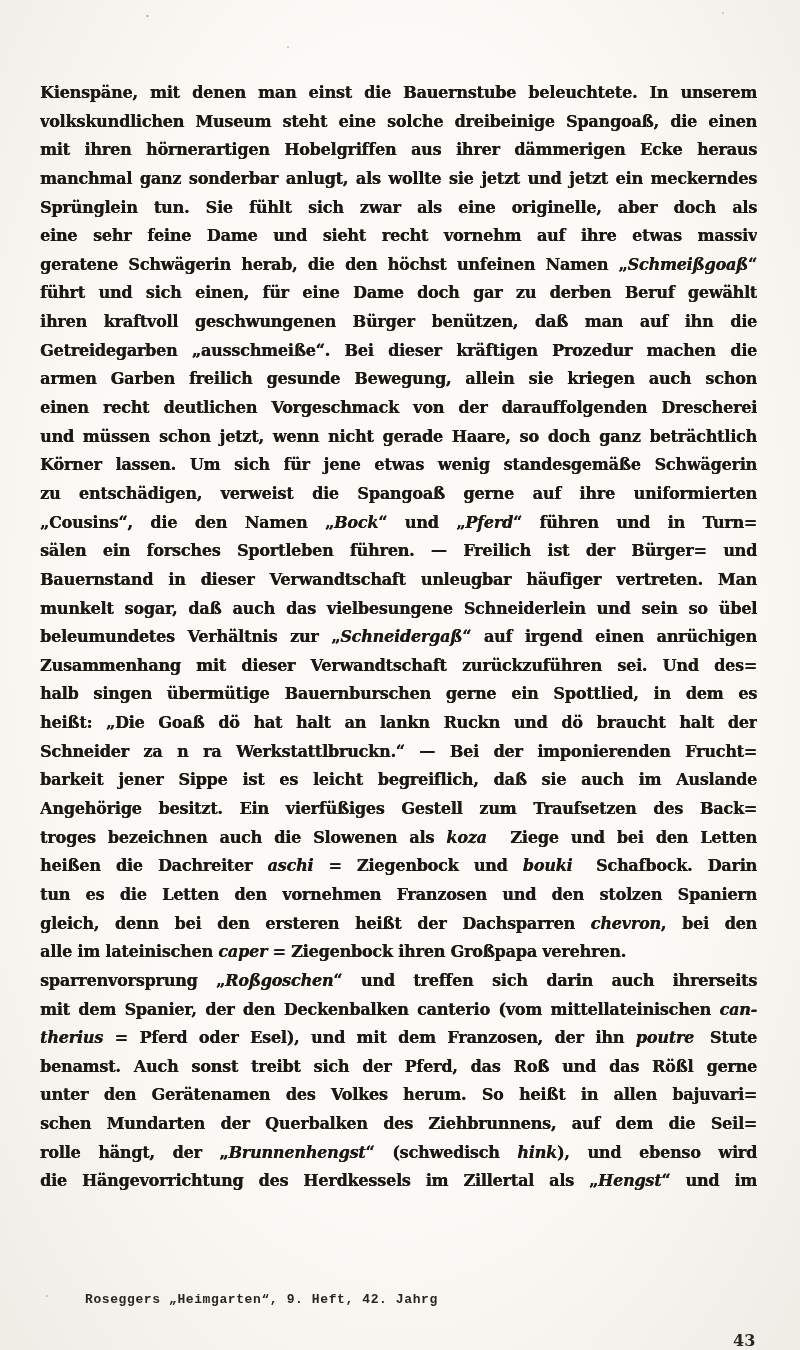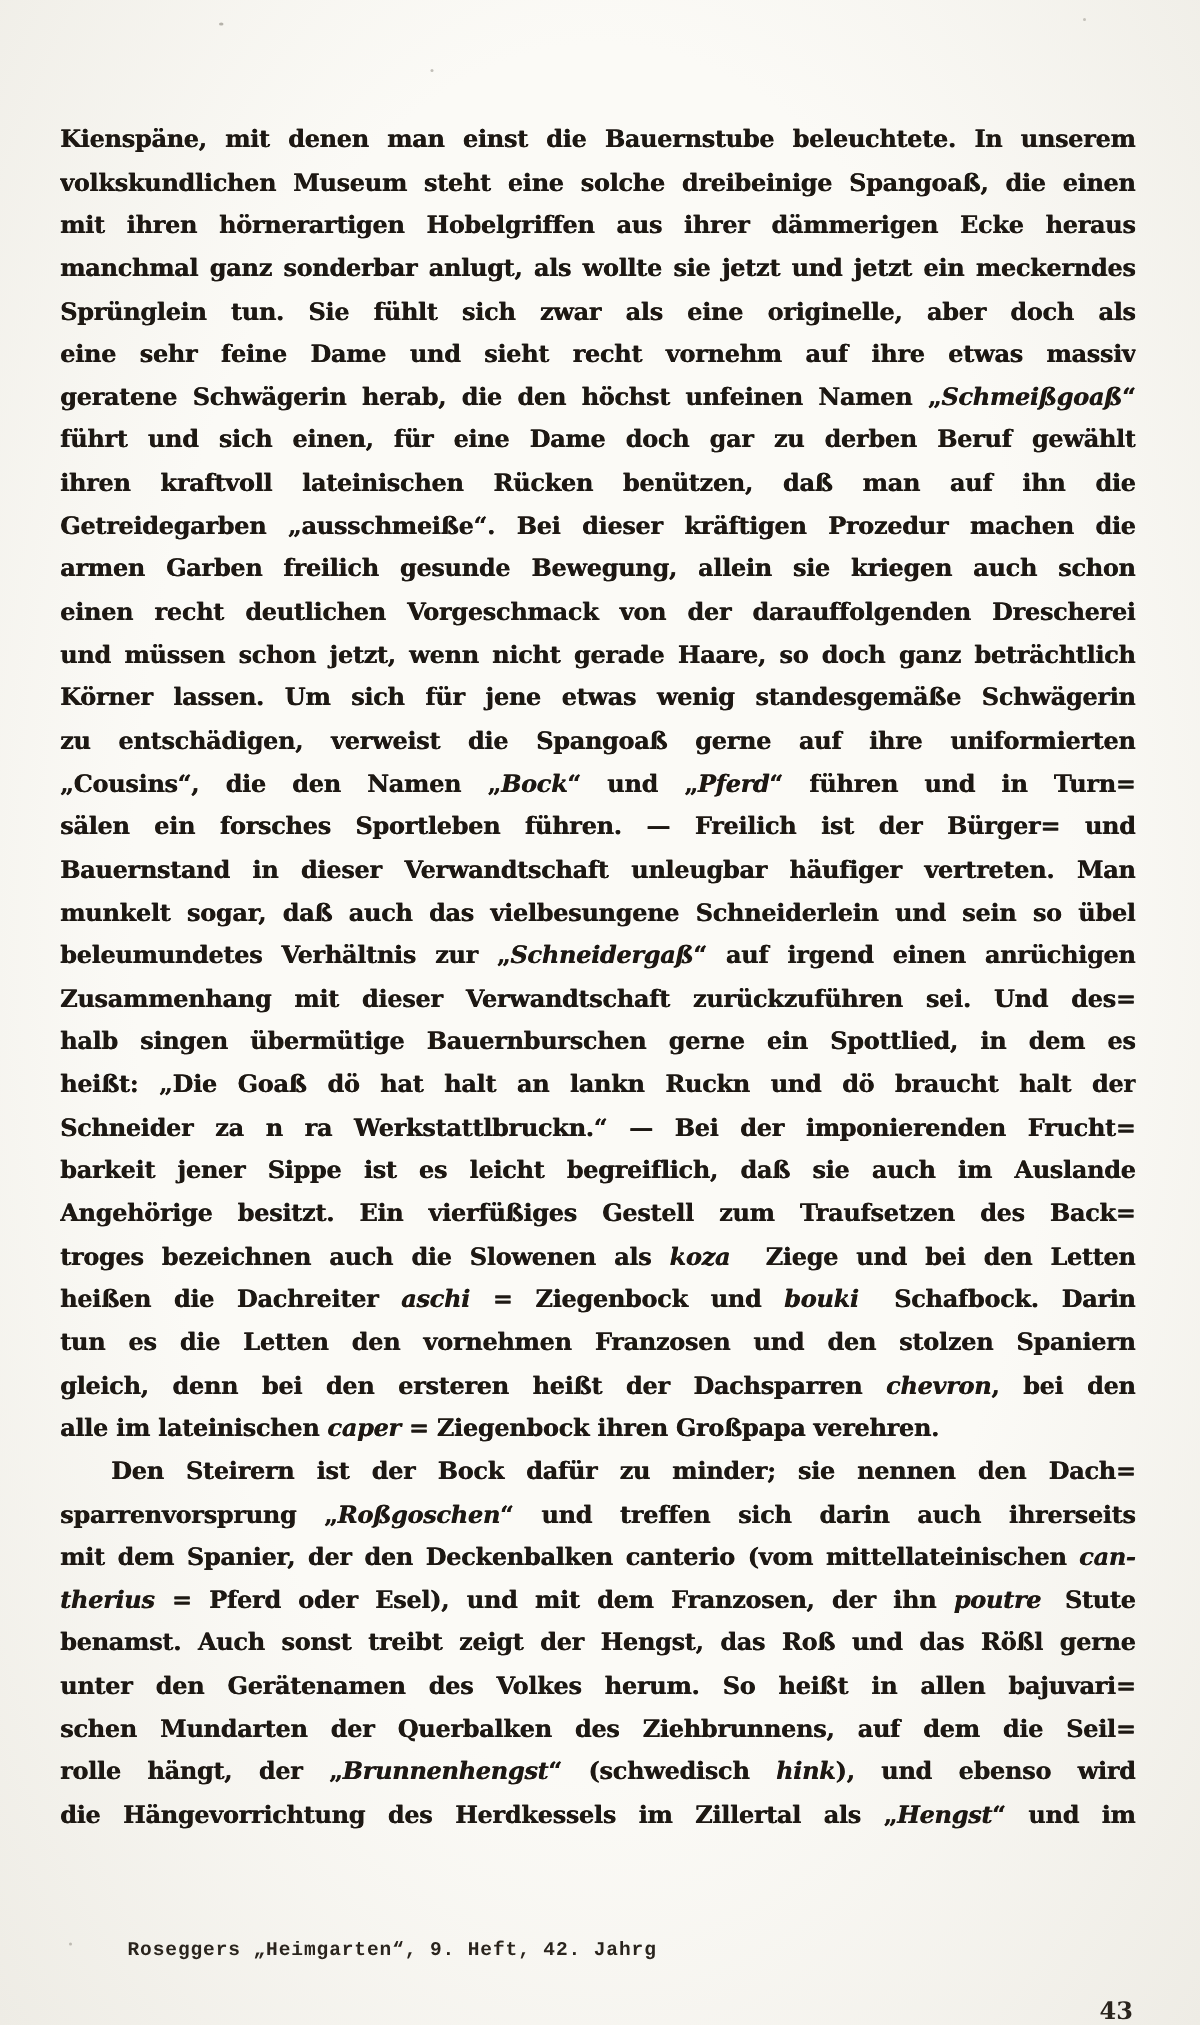--- a/index.html
+++ b/index.html
@@ -59,21 +59,21 @@
 
   <div class="text-block">
       <div class="line"><span>Kienspäne, mit denen man einst die Bauernstube beleuchtete. In unserem</span></div>
       <div class="line"><span>volkskundlichen Museum steht eine solche dreibeinige Spangoaß, die einen</span></div>
       <div class="line"><span>mit ihren hörnerartigen Hobelgriffen aus ihrer dämmerigen Ecke heraus</span></div>
       <div class="line"><span>manchmal ganz sonderbar anlugt, als wollte sie jetzt und jetzt ein meckerndes</span></div>
       <div class="line"><span>Sprünglein tun. Sie fühlt sich zwar als eine originelle, aber doch als</span></div>
       <div class="line"><span>eine sehr feine Dame und sieht recht vornehm auf ihre etwas massiv</span></div>
       <div class="line"><span>geratene Schwägerin herab, die den höchst unfeinen Namen „</span><span class="it">Schmeißgoaß</span><span>“</span></div>
       <div class="line"><span>führt und sich einen, für eine Dame doch gar zu derben Beruf gewählt</span></div>
-      <div class="line"><span>ihren kraftvoll lateinischen Rücken benützen, daß man auf ihn die</span></div>
+      <div class="line"><span>ihren kraftvoll geschwungenen Bürger benützen, daß man auf ihn die</span></div>
       <div class="line"><span>Getreidegarben „ausschmeiße“. Bei dieser kräftigen Prozedur machen die</span></div>
       <div class="line"><span>armen Garben freilich gesunde Bewegung, allein sie kriegen auch schon</span></div>
       <div class="line"><span>einen recht deutlichen Vorgeschmack von der darauffolgenden Drescherei</span></div>
       <div class="line"><span>und müssen schon jetzt, wenn nicht gerade Haare, so doch ganz beträchtlich</span></div>
       <div class="line"><span>Körner lassen. Um sich für jene etwas wenig standesgemäße Schwägerin</span></div>
       <div class="line"><span>zu entschädigen, verweist die Spangoaß gerne auf ihre uniformierten</span></div>
       <div class="line"><span>„Cousins“, die den Namen „</span><span class="it">Bock</span><span>“ und „</span><span class="it">Pferd</span><span>“ führen und in Turn=</span></div>
       <div class="line"><span>sälen ein forsches Sportleben führen. — Freilich ist der Bürger= und</span></div>
       <div class="line"><span>Bauernstand in dieser Verwandtschaft unleugbar häufiger vertreten. Man</span></div>
       <div class="line"><span>munkelt sogar, daß auch das vielbesungene Schneiderlein und sein so übel</span></div>
@@ -82,25 +82,24 @@
       <div class="line"><span>halb singen übermütige Bauernburschen gerne ein Spottlied, in dem es</span></div>
       <div class="line"><span>heißt: „Die Goaß dö hat halt an lankn Ruckn und dö braucht halt der</span></div>
       <div class="line"><span>Schneider za n ra Werkstattlbruckn.“ — Bei der imponierenden Frucht=</span></div>
       <div class="line"><span>barkeit jener Sippe ist es leicht begreiflich, daß sie auch im Auslande</span></div>
       <div class="line"><span>Angehörige besitzt. Ein vierfüßiges Gestell zum Traufsetzen des Back=</span></div>
       <div class="line"><span>troges bezeichnen auch die Slowenen als </span><span class="it">koza</span><span>  Ziege und bei den Letten</span></div>
       <div class="line"><span>heißen die Dachreiter </span><span class="it">aschi</span><span> = Ziegenbock und </span><span class="it">bouki</span><span>  Schafbock. Darin</span></div>
       <div class="line"><span>tun es die Letten den vornehmen Franzosen und den stolzen Spaniern</span></div>
       <div class="line"><span>gleich, denn bei den ersteren heißt der Dachsparren </span><span class="it">chevron</span><span>, bei den</span></div>
       <div class="line last"><span>alle im lateinischen </span><span class="it">caper</span><span> = Ziegenbock ihren Großpapa verehren.</span></div>
-      <div class="line indent"><span>Den Steirern ist der Bock dafür zu minder; sie nennen den Dach=</span></div>
       <div class="line"><span>sparrenvorsprung „</span><span class="it">Roßgoschen</span><span>“ und treffen sich darin auch ihrerseits</span></div>
       <div class="line"><span>mit dem Spanier, der den Deckenbalken canterio (vom mittellateinischen </span><span class="it">can-</span></div>
       <div class="line"><span class="it">therius</span><span> = Pferd oder Esel), und mit dem Franzosen, der ihn </span><span class="it">poutre</span><span> Stute</span></div>
-      <div class="line"><span>benamst. Auch sonst treibt zeigt der Hengst, das Roß und das Rößl gerne</span></div>
+      <div class="line"><span>benamst. Auch sonst treibt sich der Pferd, das Roß und das Rößl gerne</span></div>
       <div class="line"><span>unter den Gerätenamen des Volkes herum. So heißt in allen bajuvari=</span></div>
       <div class="line"><span>schen Mundarten der Querbalken des Ziehbrunnens, auf dem die Seil=</span></div>
       <div class="line"><span>rolle hängt, der „</span><span class="it">Brunnenhengst</span><span>“ (schwedisch </span><span class="it">hink</span><span>), und ebenso wird</span></div>
       <div class="line"><span>die Hängevorrichtung des Herdkessels im Zillertal als „</span><span class="it">Hengst</span><span>“ und im</span></div>
     </div>
 
   <div class="footer-citation">Roseggers „Heimgarten“, 9. Heft, 42. Jahrg</div>
 
   <div class="page-number">43</div>
 </div>

